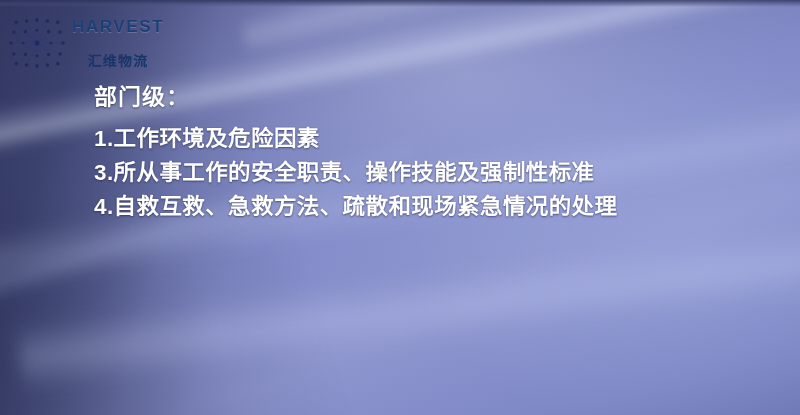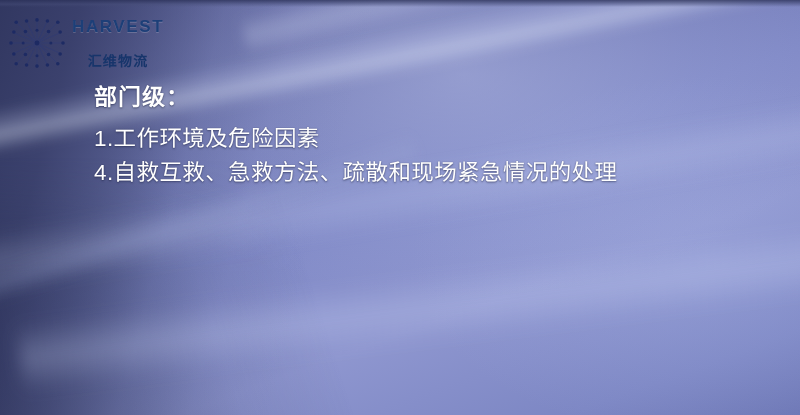--- a/index.html
+++ b/index.html
@@ -194,21 +194,21 @@
       0 0 1px rgba(30,34,66,0.45);
   }
 
   .list {
     list-style: none;
     margin: 0;
     padding: 0;
   }
   .list-item {
     font-size: 22.5px;
-    font-weight: 400;
+    font-weight: 700;
     color: #ffffff;
     letter-spacing: 0.4px;
     line-height: 1.52;
     white-space: nowrap;
     text-shadow:
       0 1px 2px rgba(30,34,66,0.55),
       0 0 1px rgba(30,34,66,0.45);
   }
 </style>
 </head>
@@ -281,17 +281,18 @@
     <div class="logo-text">
       <span class="logo-en">HARVEST</span>
       <span class="logo-cn">汇维物流</span>
     </div>
   </div>
 
   <div class="content">
     <h1 class="heading">部门级：</h1>
     <ul class="list" id="topic-list">
         <li class="list-item"><span>1.</span><span>工作环境及危险因素</span></li>
+        <li class="list-item"><span>3.</span><span>所从事工作的安全职责、操作技能及强制性标准</span></li>
         <li class="list-item"><span>4.</span><span>自救互救、急救方法、疏散和现场紧急情况的处理</span></li>
       </ul>
   </div>
 
 </div>
 
 </body></html>

